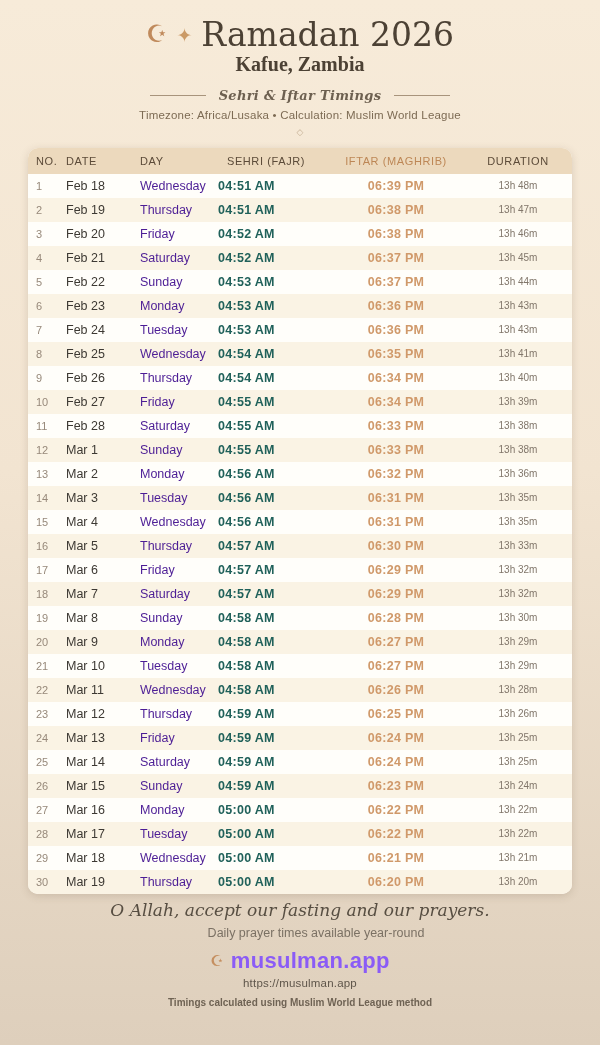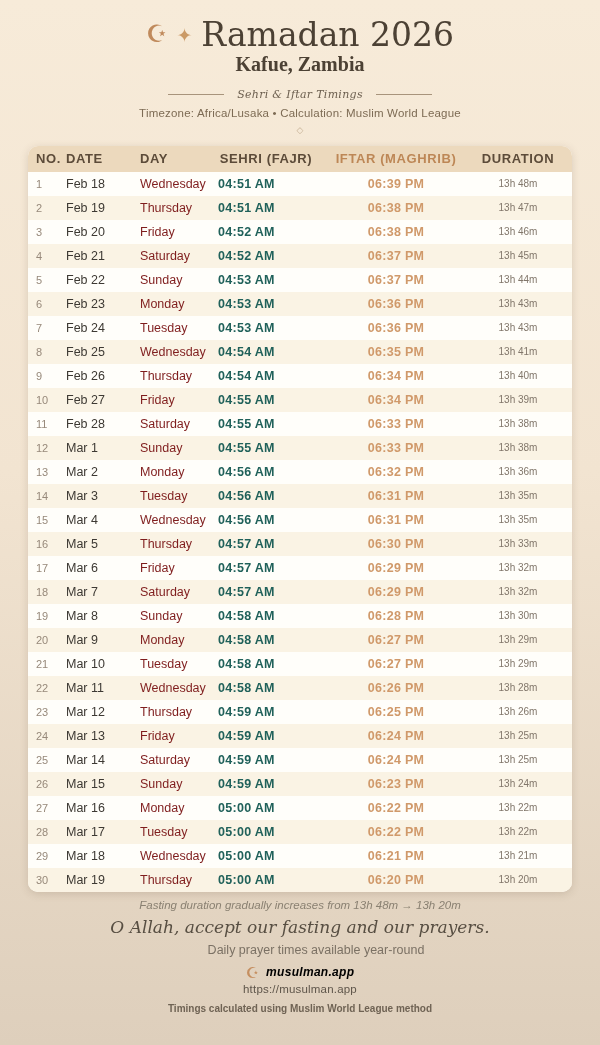--- a/index.html
+++ b/index.html
@@ -21,62 +21,62 @@
     font-size:33px;font-weight:400;color:#4c4134;margin:0;line-height:1.05;
   }
   .location{
     font-family:Liberation Serif, serif;
     font-size:20px;font-weight:bold;color:#4c4134;margin-top:0px;line-height:1.1;
   }
   .subtitle-row{display:flex;align-items:center;justify-content:center;gap:13px;margin-top:13px;}
   .sub-line{width:56px;height:1px;background:#a8947c;}
   .subtitle{
     font-family:"DejaVu Serif","Liberation Serif",serif;
-    font-style:italic;font-size:11px;color:#6d6050;letter-spacing:.3px;
+    font-style:italic;font-size:13px;color:#6d6050;letter-spacing:.3px;font-weight:bold;
   }
   .meta{margin-top:6px;font-size:11.5px;color:#7d6b54;letter-spacing:.2px;}
   .diamond{margin-top:7px;color:#c6b196;font-size:9px;line-height:1;}
 
   
   .table-card{
     width:544px;margin:11px auto 0;
     background:#fffefa;border-radius:10px;overflow:hidden;
     box-shadow:0 2px 8px rgba(96,74,51,.18);
   }
   .grid-cols{
     display:grid;
     grid-template-columns:30px 74px 78px 96px 164px 1fr;
     padding:0 14px 0 8px;align-items:center;
   }
   .thead{
     background:#ecd9bd;height:26px;
-    font-size:13px;font-weight:bold;letter-spacing:.6px;color:#5c4b39;
+    font-size:11px;font-weight:normal;letter-spacing:.6px;color:#5c4b39;
   }
   .th-c{text-align:center;}
   .th-iftar{color:#bd8756;}
   .row{height:24px;font-size:12.5px;background:#fffefa;}
   .row.alt{background:#faf3e4;}
   .c-no{color:#97897a;font-size:11px;}
   .c-date{color:#3d3933;}
-  .c-day{color:#7f1d1d;}
+  .c-day{color:#4c1d95;}
   .c-sehri{text-align:left;font-weight:bold;color:#20615a;letter-spacing:.3px;}
   .c-iftar{text-align:center;font-weight:bold;color:#d0996a;letter-spacing:.3px;}
   .c-dur{text-align:center;color:#81766a;font-size:10px;}
 
   
   .ftr{text-align:center;}
   .fasting-note{margin-top:7px;font-style:italic;font-size:11.5px;color:#8a8172;}
   .dua{
     margin-top:6px;font-family:"DejaVu Serif","Liberation Serif",serif;
     font-style:italic;font-size:17px;color:#574e42;
   }
   .daily-note{margin-top:6px;font-size:12.5px;color:#7b7164;padding-left:32px;}
   .brand-row{margin-top:8px;display:flex;align-items:center;justify-content:center;gap:7px;}
   .brand-moon-icon{color:#c58f60;font-size:15px;line-height:1;}
-  .brand-name{font-size:12px;font-weight:bold;color:#000000;letter-spacing:.3px;font-style:italic;}
+  .brand-name{font-size:22px;font-weight:bold;color:#8b5cf6;letter-spacing:.3px;}
   .brand-url{margin-top:3px;font-size:11.5px;color:#5e554a;letter-spacing:.2px;}
   .method-note{margin-top:8px;font-size:10px;font-weight:bold;color:#6f6354;}
 </style>
 </head>
 <body>
 
 <div class="page">
 
   <div class="hdr">
     <div class="title-row">
@@ -341,21 +341,20 @@
       <span class="c-date">Mar 19</span>
       <span class="c-day">Thursday</span>
       <span class="c-sehri">05:00 AM</span>
       <span class="c-iftar">06:20 PM</span>
       <span class="c-dur">13h 20m</span>
     </div>
       </div>
   </div>
 
   <div class="ftr">
-    <div class="fasting-note">Fasting duration gradually increases from 13h 48m → 13h 20m</div>
     <div class="dua">O Allah, accept our fasting and our prayers.</div>
     <div class="daily-note">Daily prayer times available year-round</div>
     <div class="brand-row">
       <span class="brand-moon-icon">☪</span>
       <span class="brand-name">musulman.app</span>
     </div>
     <div class="brand-url">https://musulman.app</div>
     <div class="method-note">Timings calculated using Muslim World League method</div>
   </div>
 

